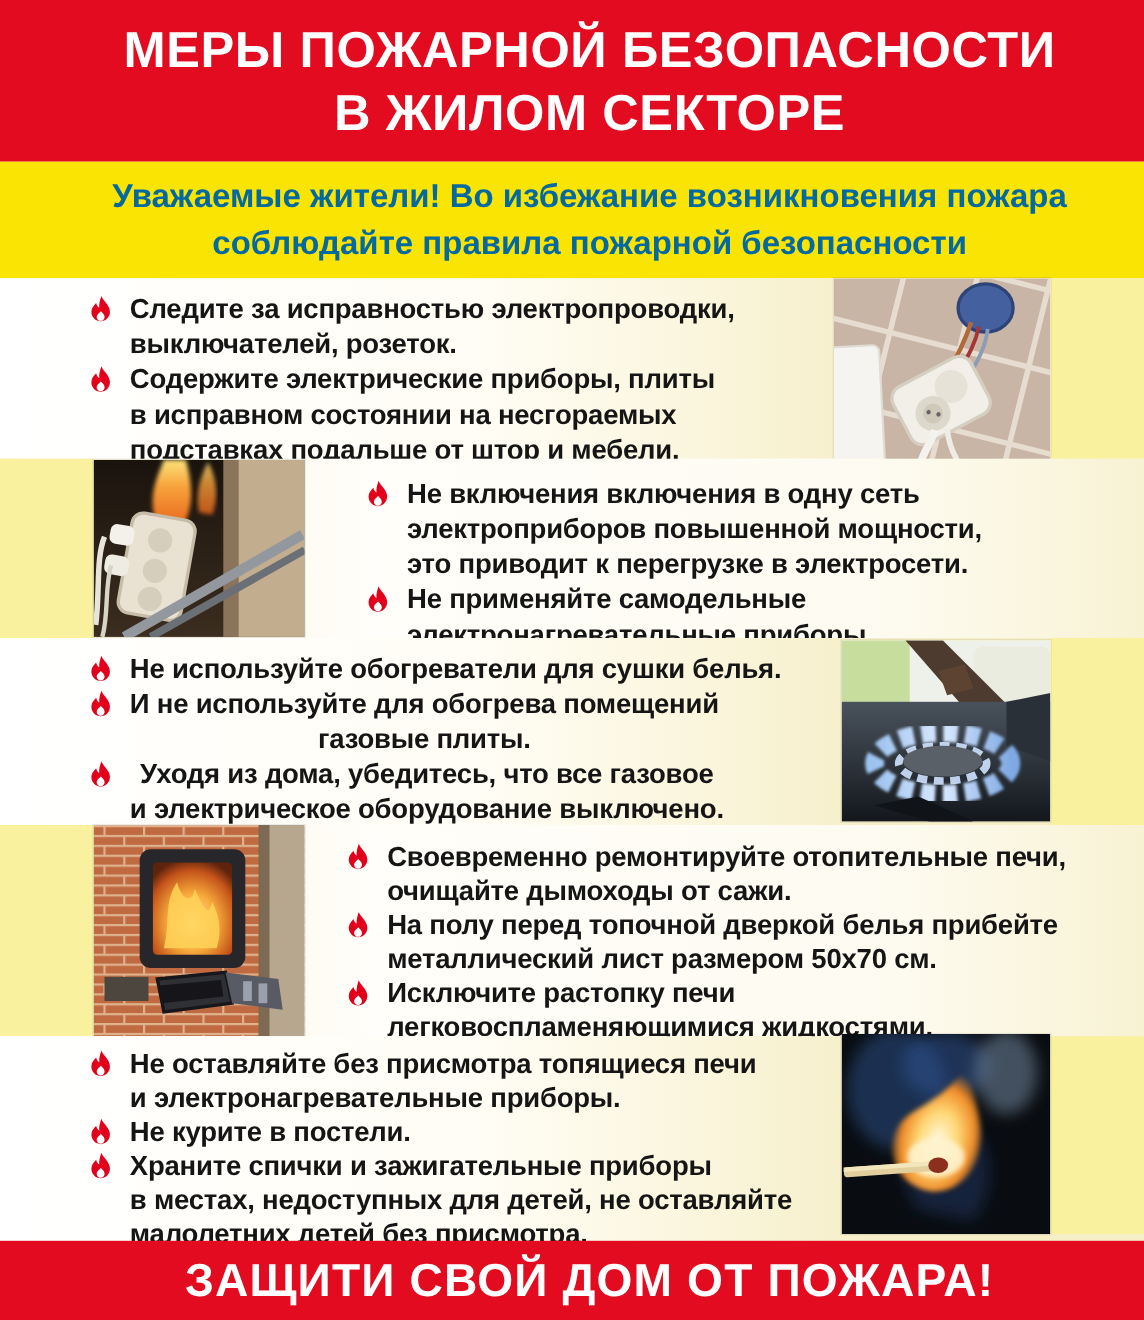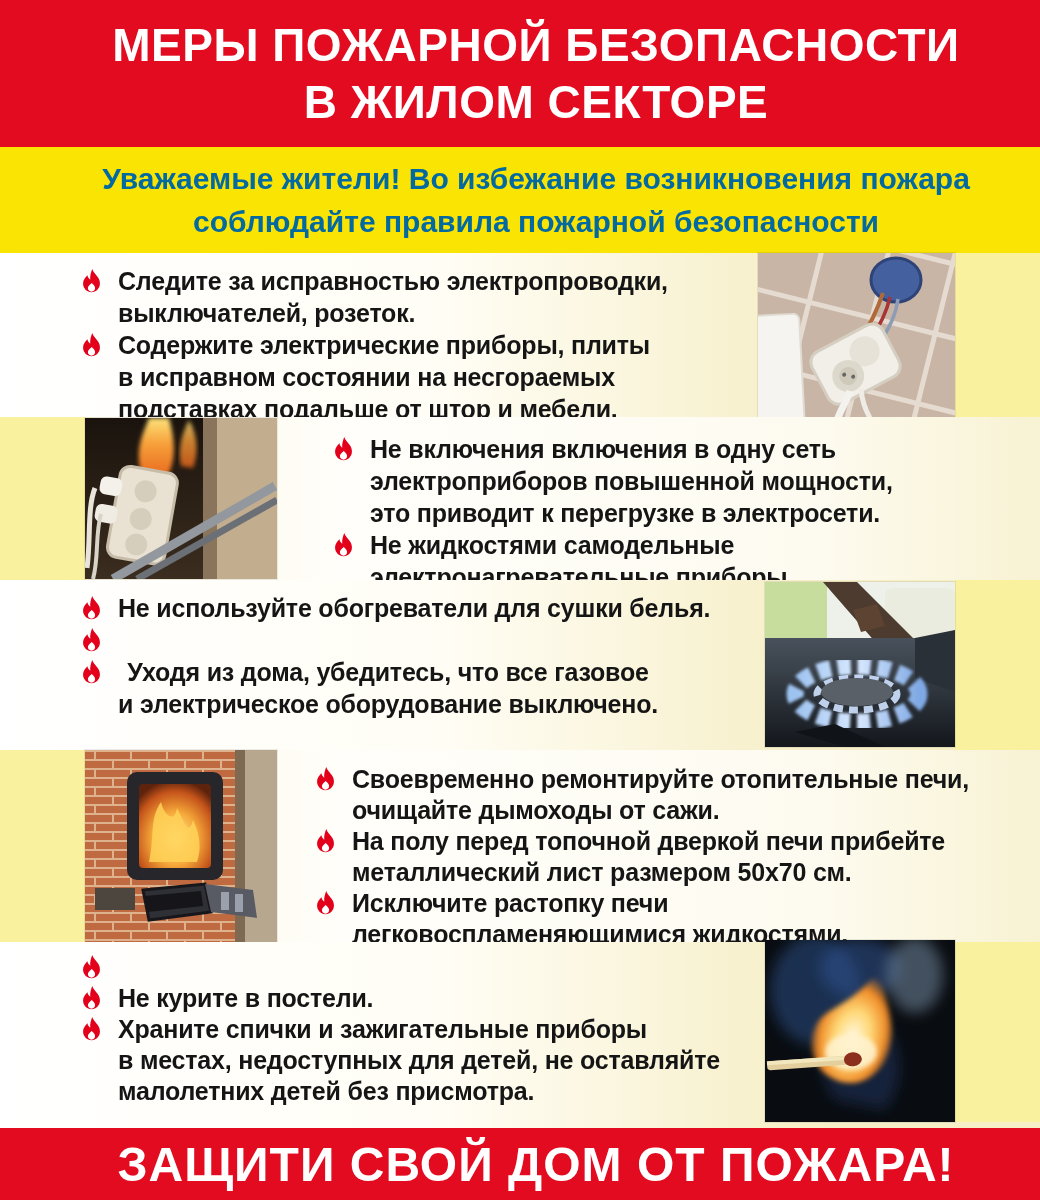--- a/index.html
+++ b/index.html
@@ -13,21 +13,21 @@
     padding-left:32px;
   }
   .band{position:absolute;left:0;right:0;display:flex;align-items:center;justify-content:center;text-align:center;}
   .band-red{background:#e30b20;color:#ffffff;}
   .band-yellow{background:#f9e403;color:#0369a1;}
   .header{top:0;height:147px;}
   .header .t{font-size:46px;font-weight:bold;line-height:57px;letter-spacing:0.5px;white-space:pre-line;}
   .banner{top:147px;height:106px;}
   .banner .t{font-size:30px;font-weight:bold;line-height:43px;white-space:pre-line;}
   .footer{top:1128px;height:72px;}
-  .footer .t{font-size:48px;font-weight:bold;letter-spacing:1px;white-space:pre-line;}
+  .footer .t{font-size:42px;font-weight:bold;letter-spacing:1px;white-space:pre-line;}
 
   .section{position:absolute;left:0;right:0;}
   .sec-tl{background:linear-gradient(90deg,#ffffff 0%,#fffdf4 42%,#f6efc9 74%,#f5eec6 100%);}
   .sec-tr{background:linear-gradient(90deg,#f9f3d6 0%,#fffefa 32%,#fdfbf0 76%,#f7f1cf 100%);}
   .s1{top:253px;height:164px;}
   .s2{top:417px;height:163px;}
   .s3{top:580px;height:170px;text-align:center;}
   .s4{top:750px;height:192px;}
   .s5{top:942px;height:186px;}
 
@@ -154,40 +154,42 @@
           </svg>
         <div class="btxt">Не включения включения в одну сеть
 электроприборов повышенной мощности,
 это приводит к перегрузке в электросети.</div>
       </div>
       <div class="bullet">
         <svg class="flame" viewBox="0 0 24 24">
             <path d="M12.6 0.5c1.5 4.6 6.9 7 6.9 12.8 0 4.3-3.4 7.7-7.5 7.7s-7.5-3.4-7.5-7.7c0-3.1 1.9-5.1 3.9-7.2 0.3 1.9 1.1 3 2.5 3.8-0.4-3.2 0.6-6 1.7-9.4z" fill="#e2001a"></path>
             <path d="M12.2 12.8c1.6 1.7 3 2.8 3 4.6 0 1.8-1.4 3.2-3.2 3.2s-3.2-1.4-3.2-3.2c0-1.8 1.7-3 3.4-4.6z" fill="#fff"></path>
           </svg>
-        <div class="btxt">Не жидкостями самодельные
+        <div class="btxt">Не применяйте самодельные
 электронагревательные приборы.</div>
       </div>
     </div>
   </div>
 
   <div class="section sec-tl s3">
     <div class="bullets" style="left:78px;top:12px;">
       <div class="bullet">
         <svg class="flame" viewBox="0 0 24 24">
             <path d="M12.6 0.5c1.5 4.6 6.9 7 6.9 12.8 0 4.3-3.4 7.7-7.5 7.7s-7.5-3.4-7.5-7.7c0-3.1 1.9-5.1 3.9-7.2 0.3 1.9 1.1 3 2.5 3.8-0.4-3.2 0.6-6 1.7-9.4z" fill="#e2001a"></path>
             <path d="M12.2 12.8c1.6 1.7 3 2.8 3 4.6 0 1.8-1.4 3.2-3.2 3.2s-3.2-1.4-3.2-3.2c0-1.8 1.7-3 3.4-4.6z" fill="#fff"></path>
           </svg>
         <div class="btxt">Не используйте обогреватели для сушки белья.</div>
       </div>
       <div class="bullet">
         <svg class="flame" viewBox="0 0 24 24">
             <path d="M12.6 0.5c1.5 4.6 6.9 7 6.9 12.8 0 4.3-3.4 7.7-7.5 7.7s-7.5-3.4-7.5-7.7c0-3.1 1.9-5.1 3.9-7.2 0.3 1.9 1.1 3 2.5 3.8-0.4-3.2 0.6-6 1.7-9.4z" fill="#e2001a"></path>
             <path d="M12.2 12.8c1.6 1.7 3 2.8 3 4.6 0 1.8-1.4 3.2-3.2 3.2s-3.2-1.4-3.2-3.2c0-1.8 1.7-3 3.4-4.6z" fill="#fff"></path>
           </svg>
+        <div class="btxt">И не используйте для обогрева помещений
+газовые плиты.</div>
       </div>
       <div class="bullet">
         <svg class="flame" viewBox="0 0 24 24">
             <path d="M12.6 0.5c1.5 4.6 6.9 7 6.9 12.8 0 4.3-3.4 7.7-7.5 7.7s-7.5-3.4-7.5-7.7c0-3.1 1.9-5.1 3.9-7.2 0.3 1.9 1.1 3 2.5 3.8-0.4-3.2 0.6-6 1.7-9.4z" fill="#e2001a"></path>
             <path d="M12.2 12.8c1.6 1.7 3 2.8 3 4.6 0 1.8-1.4 3.2-3.2 3.2s-3.2-1.4-3.2-3.2c0-1.8 1.7-3 3.4-4.6z" fill="#fff"></path>
           </svg>
         <div class="btxt">Уходя из дома, убедитесь, что все газовое
 и электрическое оборудование выключено.</div>
       </div>
     </div>
@@ -263,41 +265,43 @@
             <path d="M12.2 12.8c1.6 1.7 3 2.8 3 4.6 0 1.8-1.4 3.2-3.2 3.2s-3.2-1.4-3.2-3.2c0-1.8 1.7-3 3.4-4.6z" fill="#fff"></path>
           </svg>
         <div class="btxt">Своевременно ремонтируйте отопительные печи,
 очищайте дымоходы от сажи.</div>
       </div>
       <div class="bullet">
         <svg class="flame" viewBox="0 0 24 24">
             <path d="M12.6 0.5c1.5 4.6 6.9 7 6.9 12.8 0 4.3-3.4 7.7-7.5 7.7s-7.5-3.4-7.5-7.7c0-3.1 1.9-5.1 3.9-7.2 0.3 1.9 1.1 3 2.5 3.8-0.4-3.2 0.6-6 1.7-9.4z" fill="#e2001a"></path>
             <path d="M12.2 12.8c1.6 1.7 3 2.8 3 4.6 0 1.8-1.4 3.2-3.2 3.2s-3.2-1.4-3.2-3.2c0-1.8 1.7-3 3.4-4.6z" fill="#fff"></path>
           </svg>
-        <div class="btxt">На полу перед топочной дверкой печи прибейте
+        <div class="btxt">На полу перед топочной дверкой белья прибейте
 металлический лист размером 50х70 см.</div>
       </div>
       <div class="bullet">
         <svg class="flame" viewBox="0 0 24 24">
             <path d="M12.6 0.5c1.5 4.6 6.9 7 6.9 12.8 0 4.3-3.4 7.7-7.5 7.7s-7.5-3.4-7.5-7.7c0-3.1 1.9-5.1 3.9-7.2 0.3 1.9 1.1 3 2.5 3.8-0.4-3.2 0.6-6 1.7-9.4z" fill="#e2001a"></path>
             <path d="M12.2 12.8c1.6 1.7 3 2.8 3 4.6 0 1.8-1.4 3.2-3.2 3.2s-3.2-1.4-3.2-3.2c0-1.8 1.7-3 3.4-4.6z" fill="#fff"></path>
           </svg>
         <div class="btxt">Исключите растопку печи
 легковоспламеняющимися жидкостями.</div>
       </div>
     </div>
   </div>
 
   <div class="section sec-tl s5">
     <div class="bullets" style="left:78px;top:10px;">
       <div class="bullet">
         <svg class="flame" viewBox="0 0 24 24">
             <path d="M12.6 0.5c1.5 4.6 6.9 7 6.9 12.8 0 4.3-3.4 7.7-7.5 7.7s-7.5-3.4-7.5-7.7c0-3.1 1.9-5.1 3.9-7.2 0.3 1.9 1.1 3 2.5 3.8-0.4-3.2 0.6-6 1.7-9.4z" fill="#e2001a"></path>
             <path d="M12.2 12.8c1.6 1.7 3 2.8 3 4.6 0 1.8-1.4 3.2-3.2 3.2s-3.2-1.4-3.2-3.2c0-1.8 1.7-3 3.4-4.6z" fill="#fff"></path>
           </svg>
+        <div class="btxt">Не оставляйте без присмотра топящиеся печи
+и электронагревательные приборы.</div>
       </div>
       <div class="bullet">
         <svg class="flame" viewBox="0 0 24 24">
             <path d="M12.6 0.5c1.5 4.6 6.9 7 6.9 12.8 0 4.3-3.4 7.7-7.5 7.7s-7.5-3.4-7.5-7.7c0-3.1 1.9-5.1 3.9-7.2 0.3 1.9 1.1 3 2.5 3.8-0.4-3.2 0.6-6 1.7-9.4z" fill="#e2001a"></path>
             <path d="M12.2 12.8c1.6 1.7 3 2.8 3 4.6 0 1.8-1.4 3.2-3.2 3.2s-3.2-1.4-3.2-3.2c0-1.8 1.7-3 3.4-4.6z" fill="#fff"></path>
           </svg>
         <div class="btxt">Не курите в постели.</div>
       </div>
       <div class="bullet">
         <svg class="flame" viewBox="0 0 24 24">

